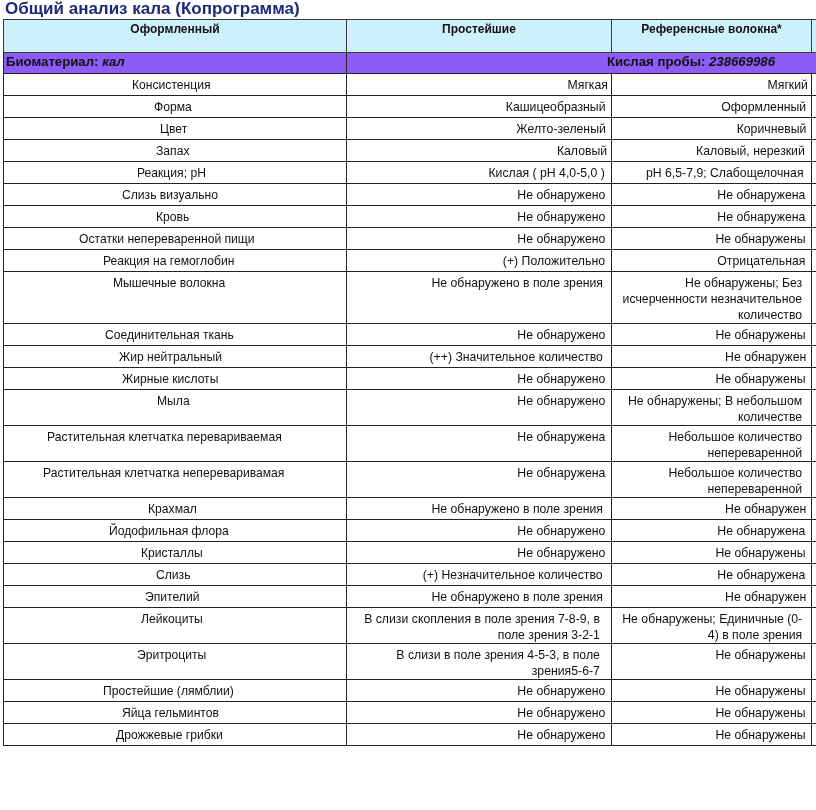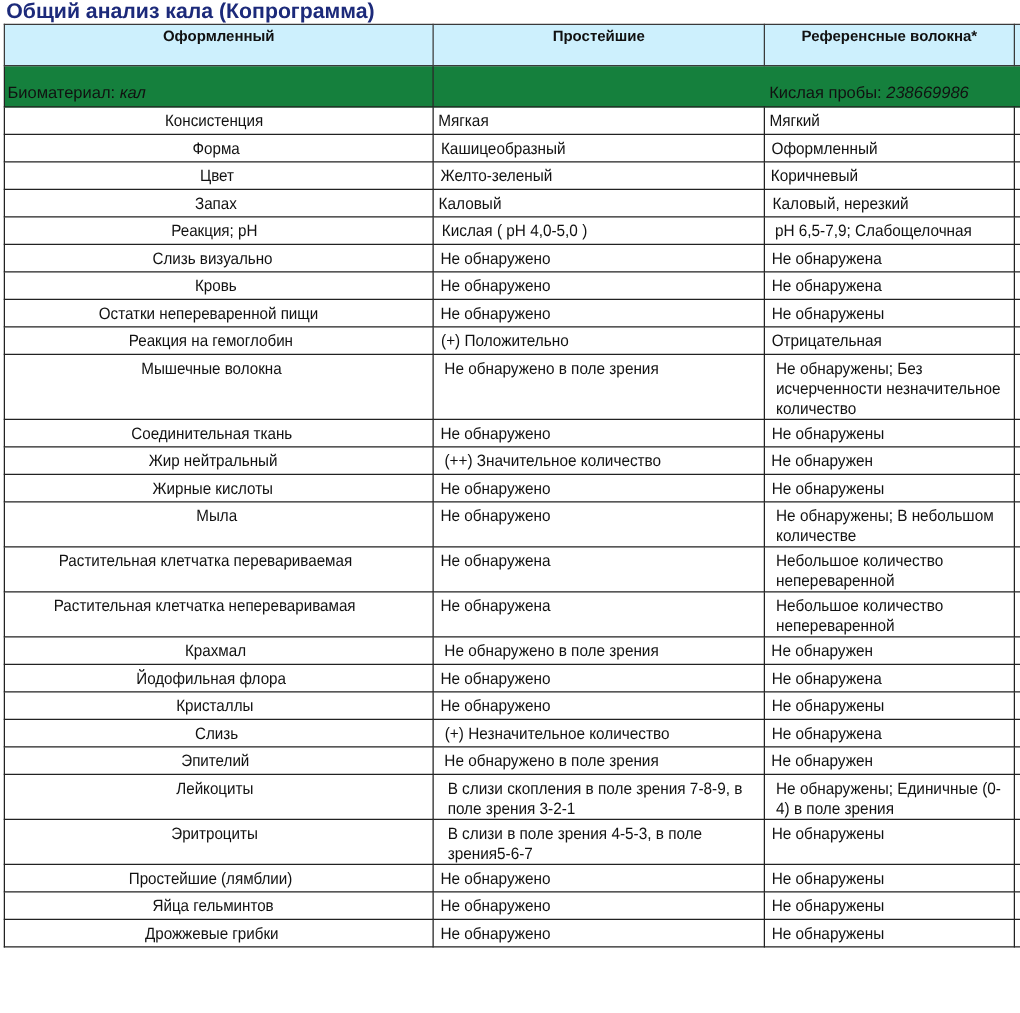--- a/index.html
+++ b/index.html
@@ -2,26 +2,26 @@
 <html><head>
 <meta charset="utf-8">
 <style>
   html, body { margin: 0; padding: 0; background: #ffffff; }
   body { width: 816px; height: 810px; overflow: hidden; position: relative; font-family: "Liberation Sans", sans-serif; color: #111; }
   .title { position: absolute; left: 5px; top: 0px; font-size: 17px; font-weight: bold; color: #1c2a7a; letter-spacing: 0px; line-height: 17px; }
   table { position: absolute; left: 3px; top: 19px; border-collapse: collapse; table-layout: fixed; width: 830px; }
   col.c1 { width: 343px; } col.c2 { width: 265px; } col.c3 { width: 200px; } col.c4 { width: 22px; }
   th, td { border: 1.5px solid #222; padding: 0 2px; vertical-align: top; font-size: 13.2px; line-height: 16px; }
   thead th { background: #cdf0fd; border-color: #3a3a3a; font-weight: bold; font-size: 12px; text-align: center; height: 31px; padding-top: 1px; }
-  tr.bio td { background: #15803d; font-weight: normal; height: 19px; padding-top: 13px; }
+  tr.bio td { background: #8b5cf6; font-weight: bold; height: 19px; padding-top: 1px; }
   tr.bio td.sample { text-align: right; padding-right: 58px; }
   .italic { font-style: italic; }
   tbody.data td { height: 22px; padding-top: 3px; box-sizing: border-box; }
   tbody.data td.name { text-align: center; padding-left: 1px; transform-origin: left; }
-  tbody.data td.res, tbody.data td.ref { text-align: left; margin-left: 20px; }
+  tbody.data td.res, tbody.data td.ref { text-align: right; margin-left: 20px; }
   tbody.data td.name span, tbody.data td.res span, tbody.data td.ref span { display: inline-block; }
   .nm { display: inline-block; transform: scaleX(0.92); transform-origin: left center; white-space: nowrap; }
   .cv { display: inline-block; transform: scaleX(0.93); transform-origin: center center; }
 </style>
 </head>
 <body>
 
 <div class="title">Общий анализ кала (Копрограмма)</div>
 
 <table>

